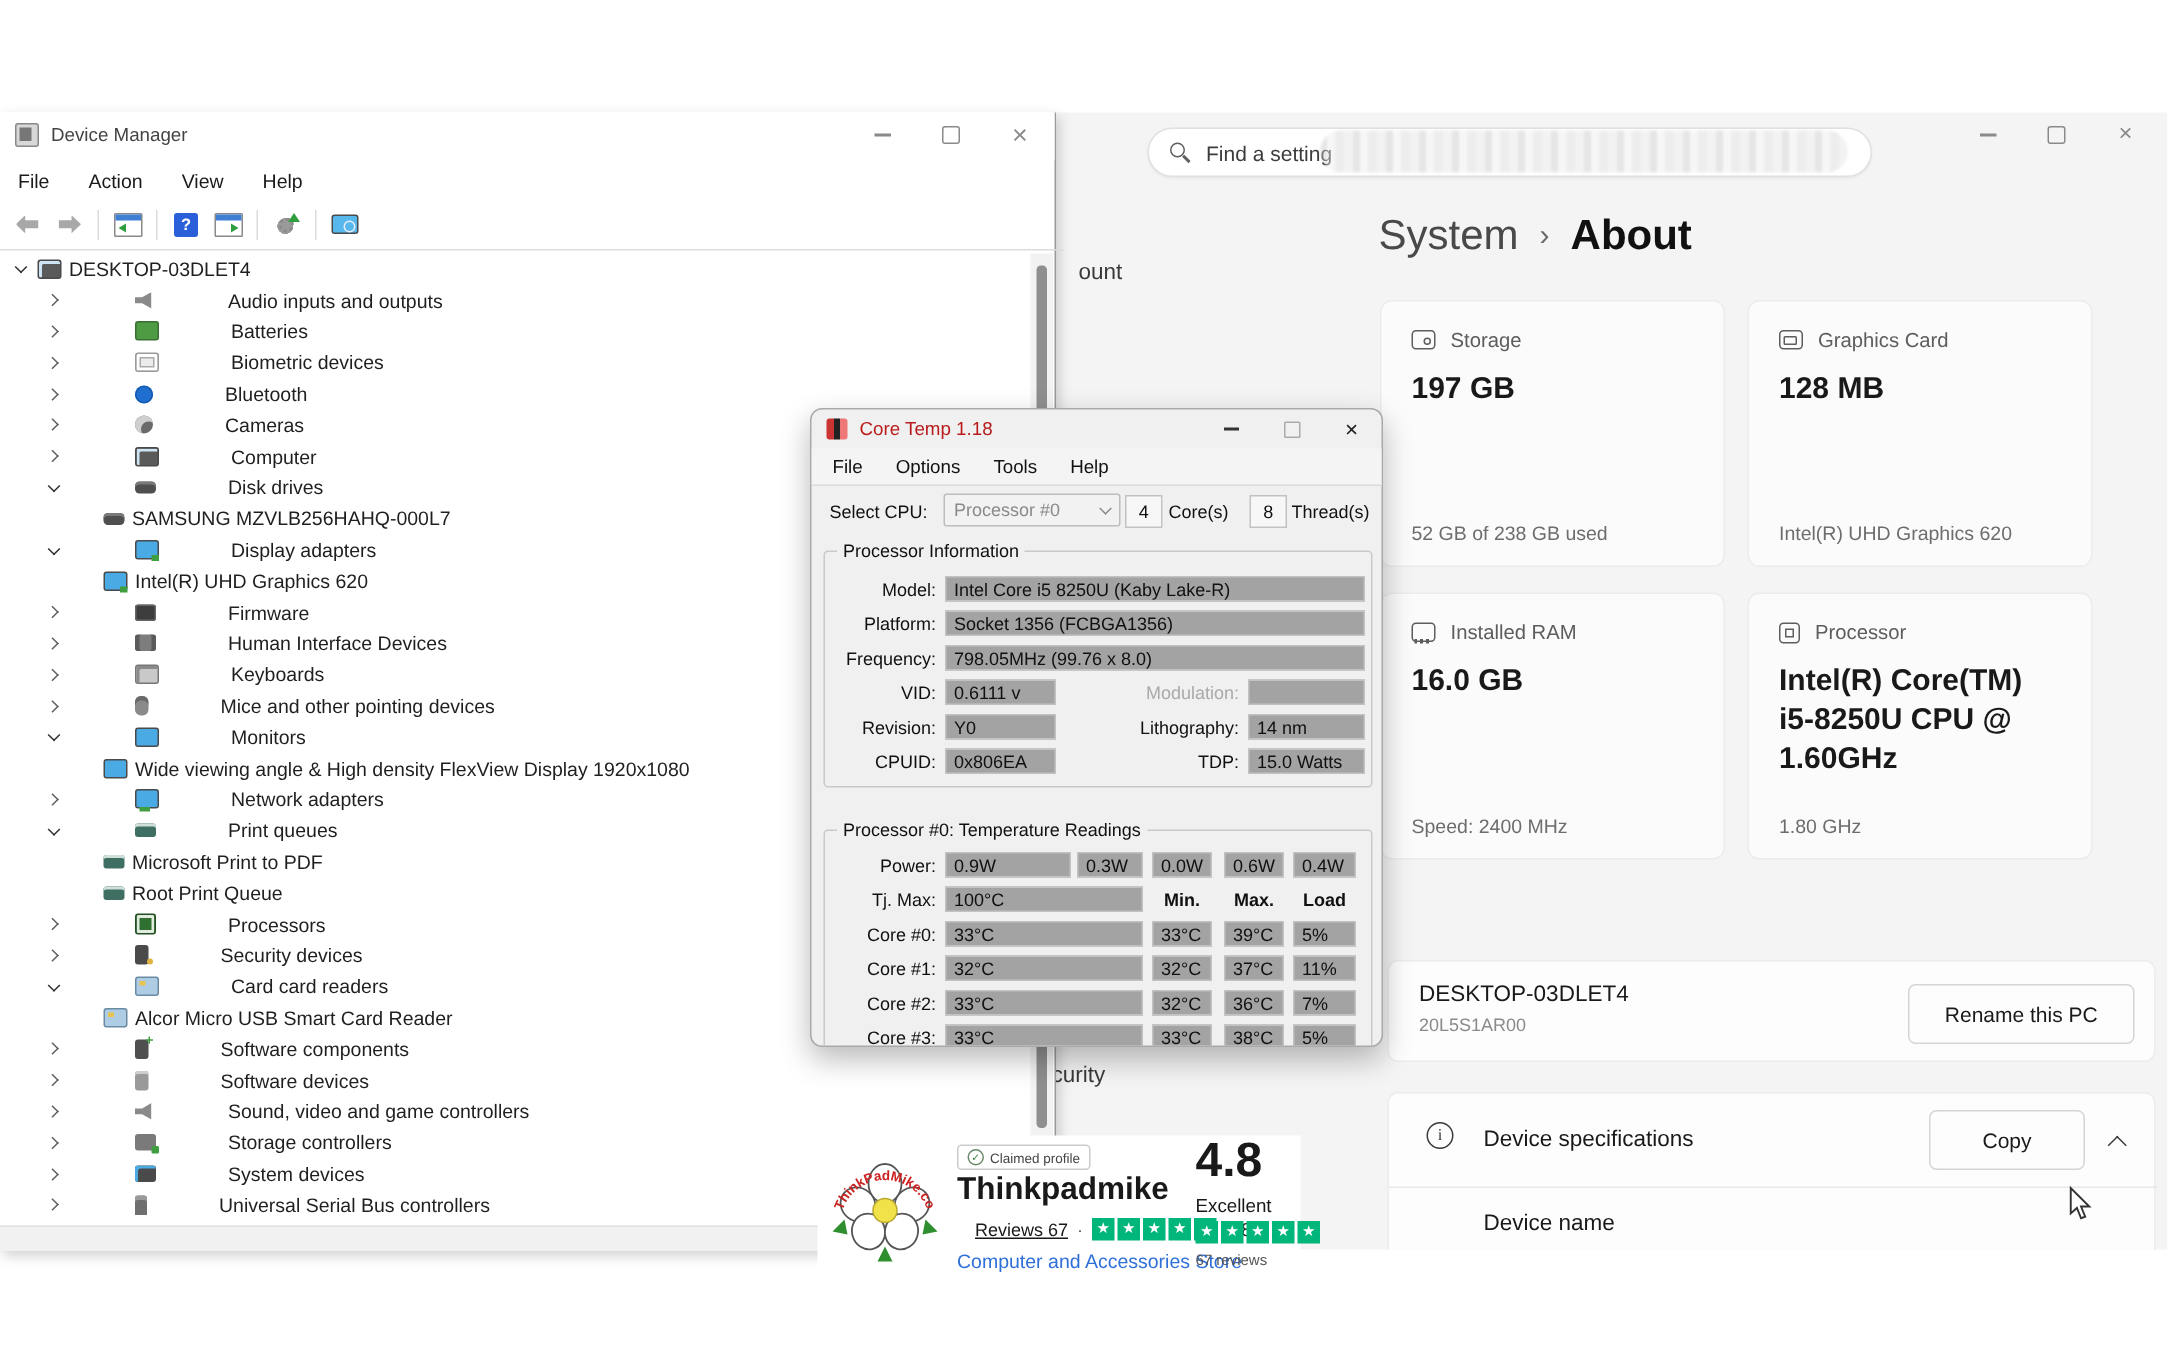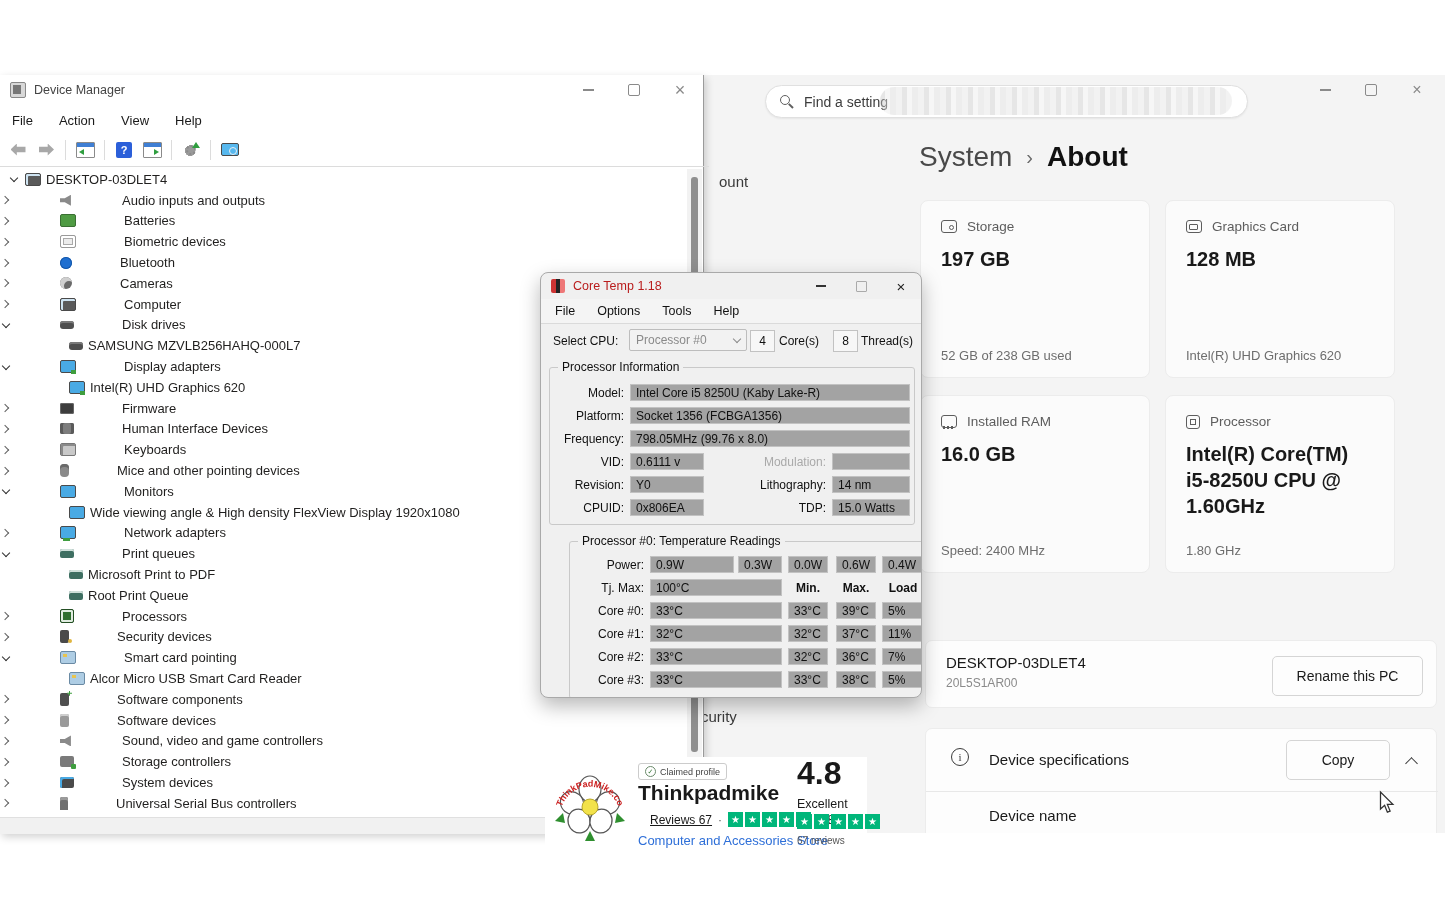--- a/index.html
+++ b/index.html
@@ -68,21 +68,21 @@
   .tbx.props::after{content:"";position:absolute;right:2px;top:6px;width:0;height:0;border-left:5px solid #2f9e3f;border-top:3px solid transparent;border-bottom:3px solid transparent;}
   .tbhelp{width:16px;height:16px;background:#2b5fd9;border-radius:2px;color:#fff;font-size:11px;font-weight:bold;display:flex;align-items:center;justify-content:center;}
   .tbscan{width:16px;height:14px;background:radial-gradient(circle at 45% 55%,#9a9a9a 0 45%,transparent 46%);position:relative;}
   .tbscan::before{content:"";position:absolute;inset:2px 3px;border:2px dotted #8a8a8a;border-radius:50%;}
   .tbscan::after{content:"";position:absolute;right:-1px;top:-1px;width:0;height:0;border-bottom:6px solid #2f9e3f;border-left:4px solid transparent;border-right:4px solid transparent;}
   .tbmon{width:18px;height:13px;background:#57b8ee;border:1.5px solid #4a4a4a;border-radius:2px;position:relative;box-sizing:border-box;}
   .tbmon::after{content:"";position:absolute;right:1px;bottom:0;width:6px;height:6px;border:1.5px solid #e8eef4;border-radius:50%;}
   #dmtree{position:absolute;left:0;top:94px;width:686px;height:649px;overflow:hidden;}
   .trow{display:flex;align-items:center;height:20.8px;gap:5px;font-size:13px;color:#201f1e;white-space:nowrap;}
   .trow[data-level="0"]{padding-left:8px;}
-  .trow[data-level="1"]{gap:48px;}
+  .trow[data-level="1"]{padding-left:30px;gap:48px;}
   .trow[data-level="2"]{padding-left:52px;}
   .chev{width:12px;height:12px;flex:none;display:flex;align-items:center;justify-content:center;}
   .chev::before{content:"";width:5px;height:5px;border-right:1.4px solid #5f5f5f;border-bottom:1.4px solid #5f5f5f;display:block;}
   .trow[data-state="collapsed"] .chev::before{transform:rotate(-45deg);margin-left:-2px;}
   .trow[data-state="expanded"] .chev::before{transform:rotate(45deg);margin-top:-2px;border-color:#2f2f2f;}
   .trow[data-state="none"] .chev::before{display:none;}
   .ti{width:14px;height:11px;border-radius:2px;flex:none;position:relative;background:#8a8a8a;}
   .ti[data-icon="computer"],.ti[data-icon="computer2"]{background:#5a5a5a;box-shadow:inset 2px 2px 0 0 #cfe4f2,inset -2px -3px 0 0 #5a5a5a;border:1px solid #4a4a4a;}
   .ti[data-icon="audio"],.ti[data-icon="sound"]{background:#8a8a8a;clip-path:polygon(0 32%,34% 32%,78% 0,78% 100%,34% 68%,0 68%);}
   .ti[data-icon="battery"]{background:#4f9b43;border:1px solid #3a6f33;}
@@ -127,21 +127,21 @@
   #cttitle .cb .x{font-size:15px;color:#222;}
   #ctmenu{position:absolute;left:0;top:26px;width:100%;height:24px;display:flex;align-items:center;gap:22px;padding-left:14px;font-size:12.5px;color:#111;border-bottom:1px solid #dadada;background:#f4f4f4;}
   #ctsel{position:absolute;left:0;top:56px;width:100%;height:26px;font-size:12px;color:#111;}
   #ctsel .lab{position:absolute;left:12px;top:5px;}
   .combo{position:absolute;left:88px;top:0;width:118px;height:22px;background:#f2f2f2;border:1px solid #bdbdbd;border-radius:2px;display:flex;align-items:center;padding:0 6px;box-sizing:border-box;color:#8a8a8a;font-size:12px;}
   .combo .car{margin-left:auto;width:5px;height:5px;border-right:1.2px solid #8a8a8a;border-bottom:1.2px solid #8a8a8a;transform:rotate(45deg);margin-top:-3px;}
   .smallbox{position:absolute;top:1px;width:23px;height:20px;border:1px solid #c2c2c2;background:#f7f7f7;display:flex;align-items:center;justify-content:center;font-size:12px;color:#111;}
   .ctgroup{position:absolute;left:8px;width:364px;border:1px solid #c9c9c9;border-radius:3px;}
   .ctgroup .gt{position:absolute;left:8px;top:-8px;background:#f0f0f0;padding:0 4px;font-size:12px;color:#101010;}
   #ctinfo{top:94px;height:156px;}
-  #cttemps{top:268px;height:156px;margin-left:20px;}
+  #cttemps{top:280px;height:156px;}
   .frow{position:absolute;height:18px;font-size:12px;color:#111;}
   .flab{position:absolute;text-align:right;top:2px;color:#101010;}
   .flab.dis{color:#a9a9a9;}
   .fld{position:absolute;height:17px;background:#a3a3a3;border:1px solid #c2c2c2;box-sizing:border-box;display:flex;align-items:center;padding-left:5px;font-size:12px;color:#101010;}
   .hdrcell{position:absolute;top:2px;font-weight:bold;color:#101010;font-size:12px;text-align:center;}
 
   
   #tp{left:545px;top:757px;width:322px;height:94px;background:#fff;}
   #tp .claimed{position:absolute;left:93px;top:6px;display:flex;align-items:center;gap:4px;border:1px solid #ccc;border-radius:3px;padding:2px 6px;font-size:9px;color:#444;background:#fff;}
   .ckc{width:9px;height:9px;border:1px solid #6a8a6a;border-radius:50%;color:#3a7a3a;font-size:7px;display:flex;align-items:center;justify-content:center;}
@@ -445,21 +445,21 @@
 
         <div class="trow" data-level="1" data-state="collapsed">
           <span class="chev"></span>
           <span class="ti" data-icon="security"></span>
           <span class="tl">Security devices</span>
         </div>
 
         <div class="trow" data-level="1" data-state="expanded">
           <span class="chev"></span>
           <span class="ti" data-icon="smartcard"></span>
-          <span class="tl">Smart card pointing</span>
+          <span class="tl">Card card readers</span>
         </div>
 
         <div class="trow" data-level="2" data-state="none">
           <span class="chev"></span>
           <span class="ti" data-icon="smartcard"></span>
           <span class="tl">Alcor Micro USB Smart Card Reader</span>
         </div>
 
         <div class="trow" data-level="1" data-state="collapsed">
           <span class="chev"></span>

